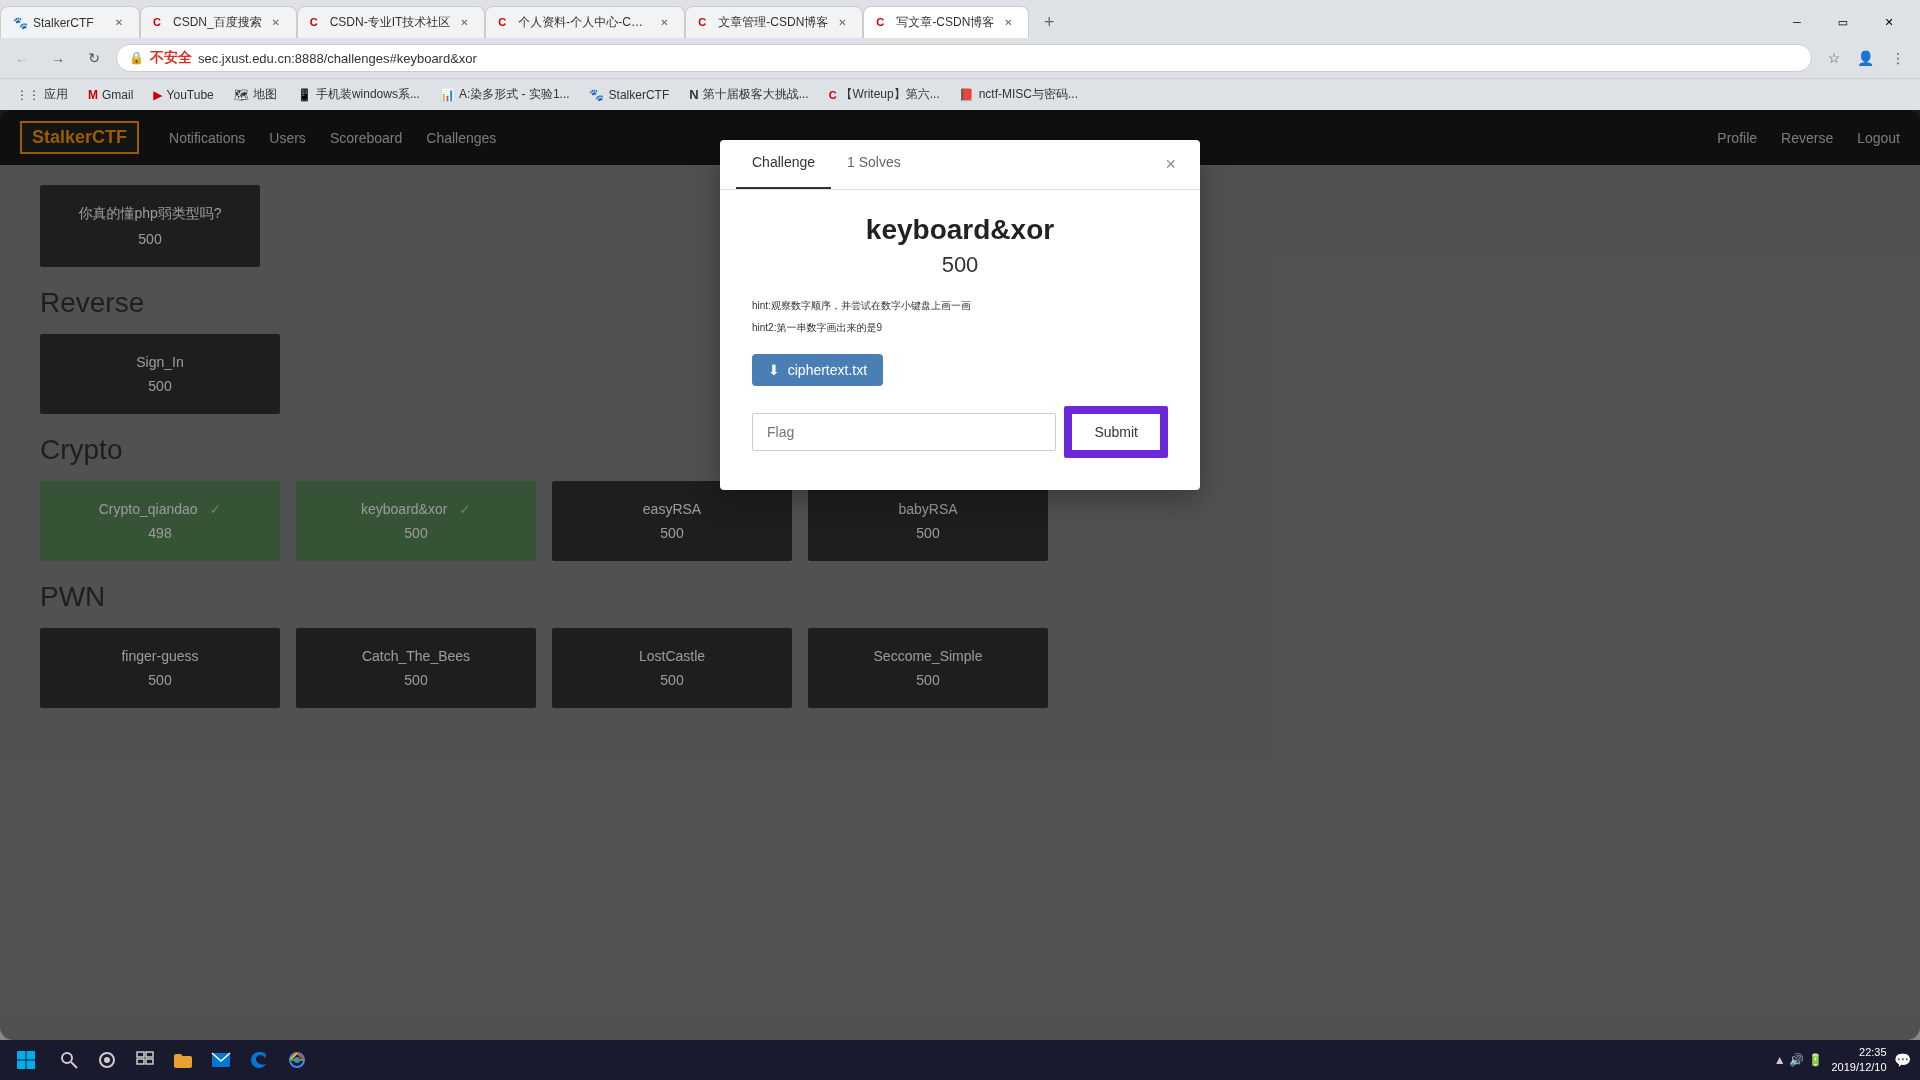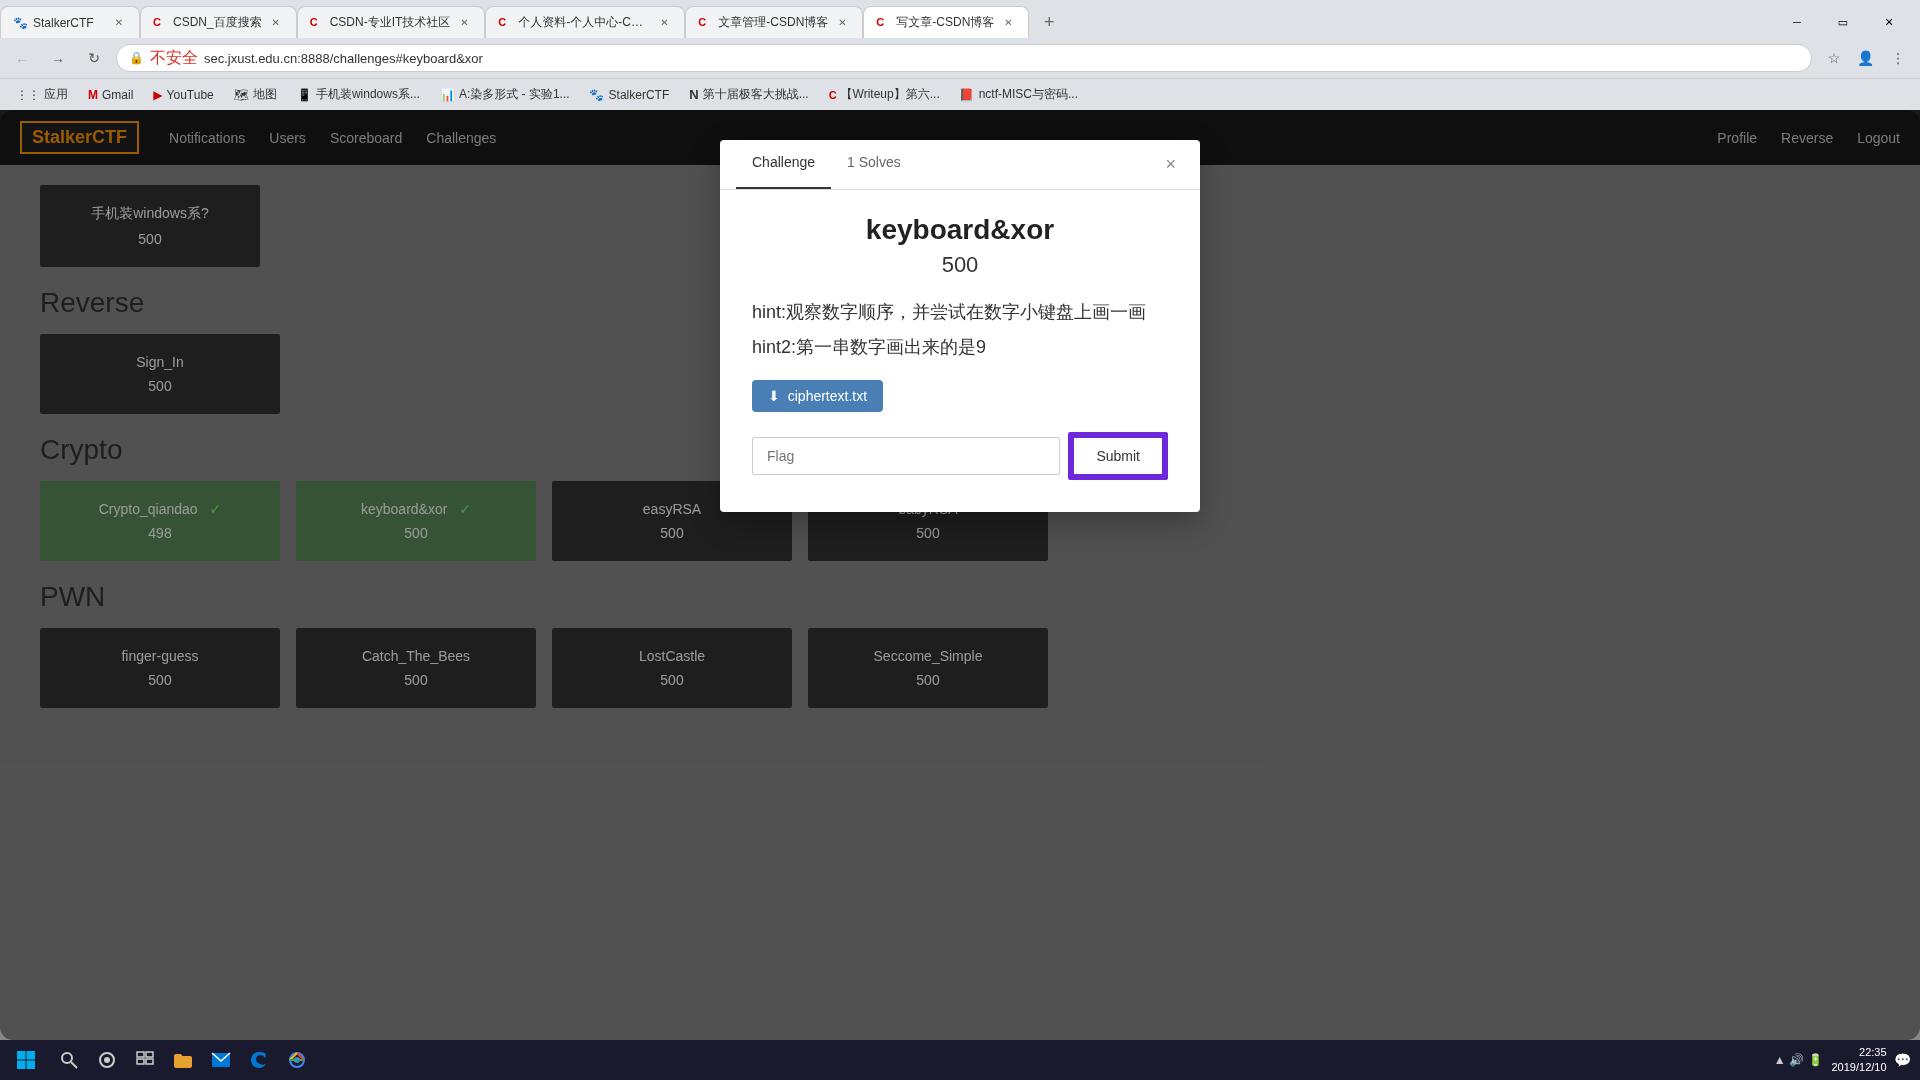--- a/index.html
+++ b/index.html
@@ -60,25 +60,25 @@
 
     
     .modal { background: #fff; width: 480px; border-radius: 4px; overflow: hidden; box-shadow: 0 10px 30px rgba(0,0,0,0.3); }
     .modal-tabs { display: flex; border-bottom: 1px solid #ddd; padding: 0 16px; }
     .modal-tab { padding: 14px 16px; font-size: 14px; color: #666; cursor: pointer; border-bottom: 2px solid transparent; }
     .modal-tab.active { color: #333; border-bottom-color: #333; }
     .modal-close-btn { margin-left: auto; background: none; border: none; font-size: 18px; color: #888; cursor: pointer; padding: 14px 8px; }
     .modal-body { padding: 24px 32px 32px; }
     .modal-title { text-align: center; font-size: 28px; font-weight: bold; color: #222; margin-bottom: 6px; }
     .modal-points { text-align: center; font-size: 22px; color: #333; margin-bottom: 20px; }
-    .modal-hint { font-size: 18px; color: #333; line-height: 1.6; margin-bottom: 6px; }
+    .modal-hint { font-size: 10px; color: #333; line-height: 1.6; margin-bottom: 6px; }
     .modal-download-btn { display: inline-flex; align-items: center; gap: 8px; background: #4a7fb5; color: #fff; padding: 8px 16px; border-radius: 4px; font-size: 14px; cursor: pointer; border: none; margin-top: 12px; margin-bottom: 20px; }
     .modal-flag-row { display: flex; gap: 8px; align-items: center; }
     .modal-flag-input { flex: 1; border: 1px solid #ccc; border-radius: 2px; padding: 10px 14px; font-size: 14px; color: #aaa; outline: none; }
-    .modal-submit-btn { background: #fff; border: 6px solid #6d28d9; color: #333; padding: 10px 22px; font-size: 14px; cursor: pointer; border-radius: 2px; white-space: nowrap; }
+    .modal-submit-btn { background: #fff; border: 8px solid #6d28d9; color: #333; padding: 10px 22px; font-size: 14px; cursor: pointer; border-radius: 2px; white-space: nowrap; }
 
     
     .taskbar { position: absolute; bottom: 0; left: 0; right: 0; height: 40px; background: #1a1a2e; display: flex; align-items: center; padding: 0 8px; z-index: 200; }
     .taskbar-start { width: 36px; height: 36px; display: flex; align-items: center; justify-content: center; cursor: pointer; }
     .taskbar-icons { display: flex; align-items: center; gap: 4px; margin-left: 8px; }
     .taskbar-icon { width: 34px; height: 34px; display: flex; align-items: center; justify-content: center; cursor: pointer; border-radius: 2px; }
     .taskbar-right { margin-left: auto; display: flex; align-items: center; gap: 8px; color: #fff; font-size: 11px; }
     .taskbar-clock { text-align: right; line-height: 1.4; }
     .taskbar-sys-icons { display: flex; align-items: center; gap: 4px; }
     .sys-icon { font-size: 12px; color: #ccc; cursor: pointer; }
@@ -138,21 +138,21 @@
       <div class="win-btn close">✕</div>
     </div>
   </div>
 
   <div class="address-bar-row">
     <div class="nav-btn disabled">←</div>
     <div class="nav-btn">→</div>
     <div class="nav-btn">↻</div>
     <div class="address-box">
       <span class="lock-icon">🔒</span>
-      <span style="font-size:16px; color:#d93025;">不安全</span>
+      <span style="font-size:14px; color:#d93025;font-weight:bold;">不安全</span>
       <span class="address-text">sec.jxust.edu.cn:8888/challenges#keyboard&amp;xor</span>
     </div>
     <div class="address-actions">
       <div class="addr-icon-btn">☆</div>
       <div class="addr-icon-btn">👤</div>
       <div class="addr-icon-btn">⋮</div>
     </div>
   </div>
 
   <div class="bookmarks-bar">
@@ -215,21 +215,21 @@
       <a class="navbar-link">Profile</a>
       <a class="navbar-link">Reverse</a>
       <a class="navbar-link">Logout</a>
     </div>
   </div>
 
   <div class="bg-content">
 
     <div style="display: flex; gap: 16px; margin-bottom: 10px;">
       <div class="challenge-card" style="width:220px;">
-        <div class="card-name">手机装windows系?</div>
+        <div class="card-name">你真的懂php弱类型吗?</div>
         <div class="card-points">500</div>
       </div>
     </div>
 
     <div class="challenge-category">Reverse</div>
     <div class="challenge-grid">
       <div class="challenge-card">
         <div class="card-name">Sign_In</div>
         <div class="card-points">500</div>
       </div>

